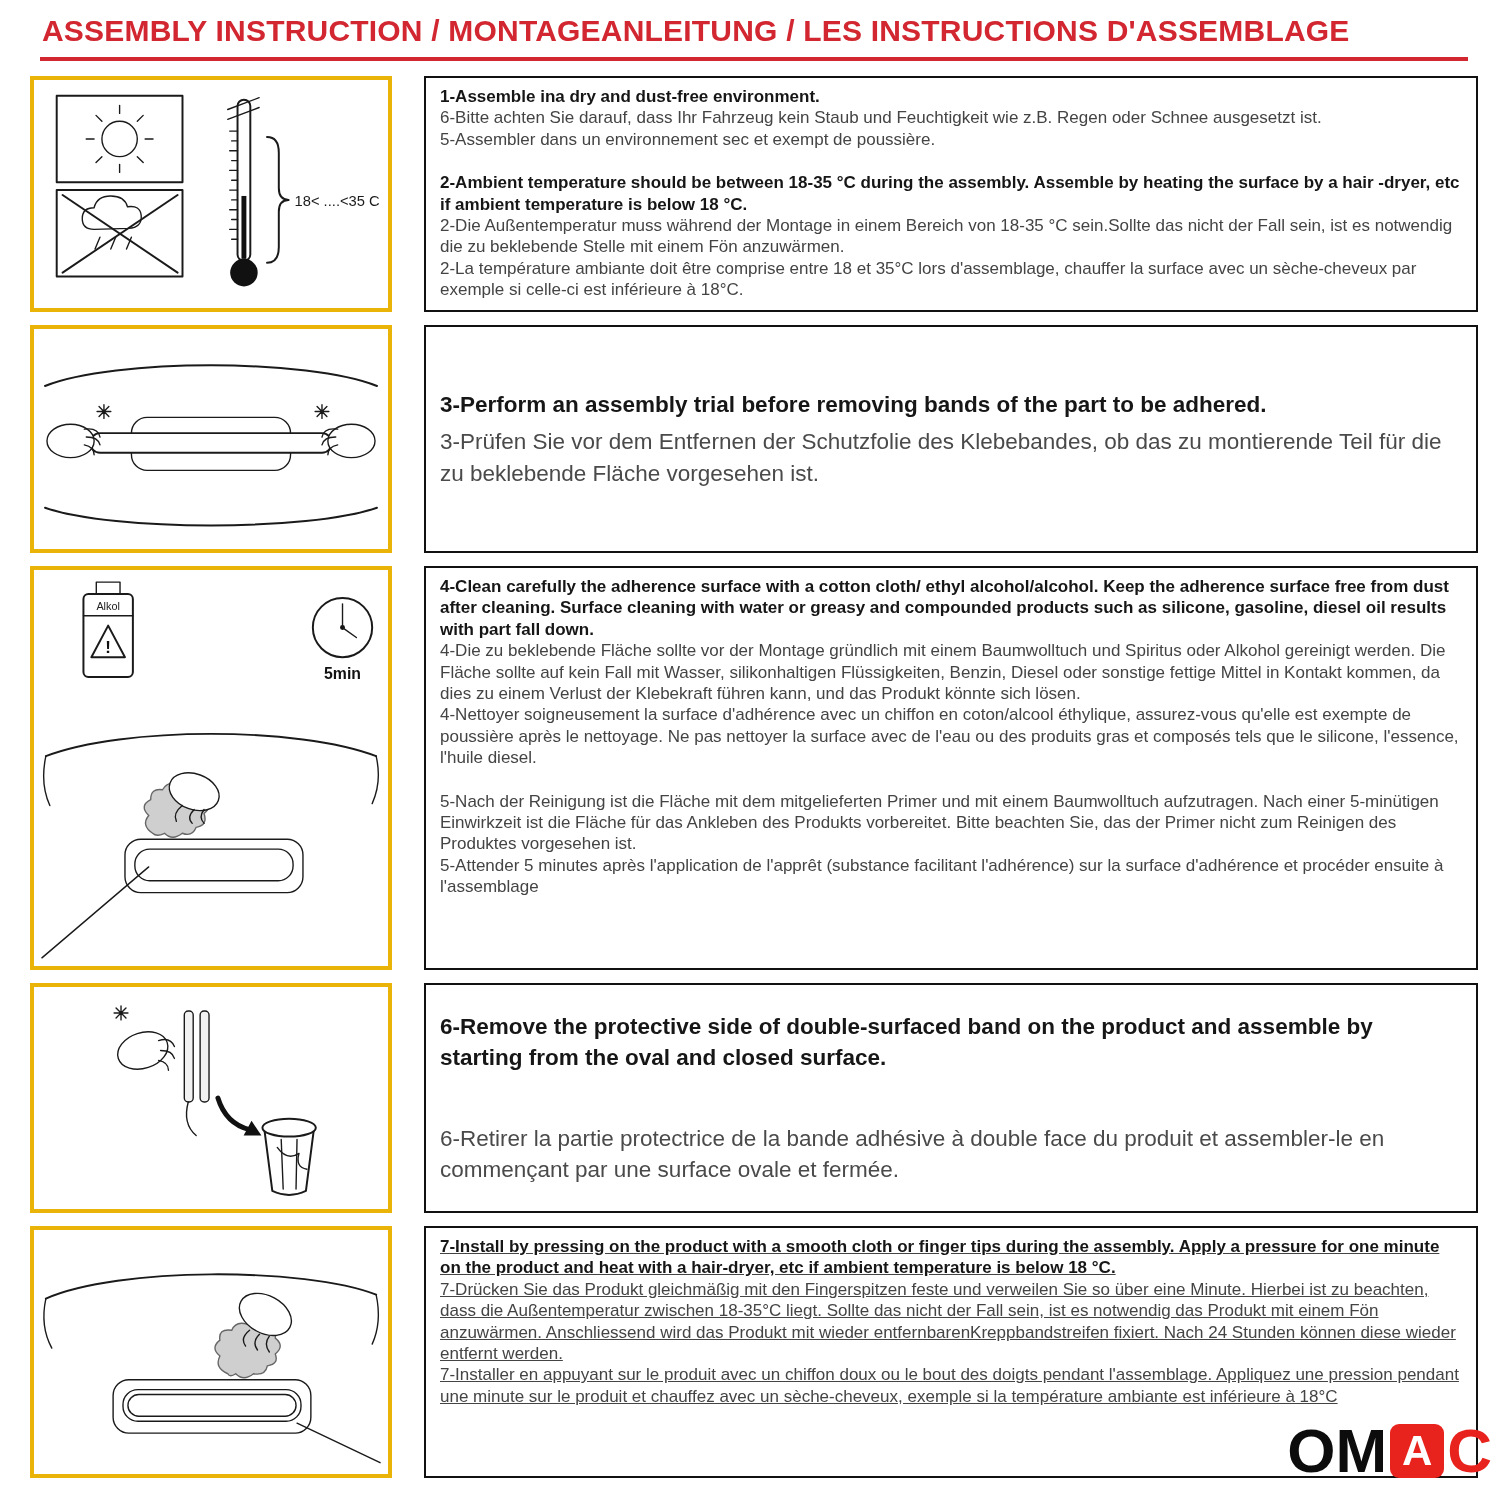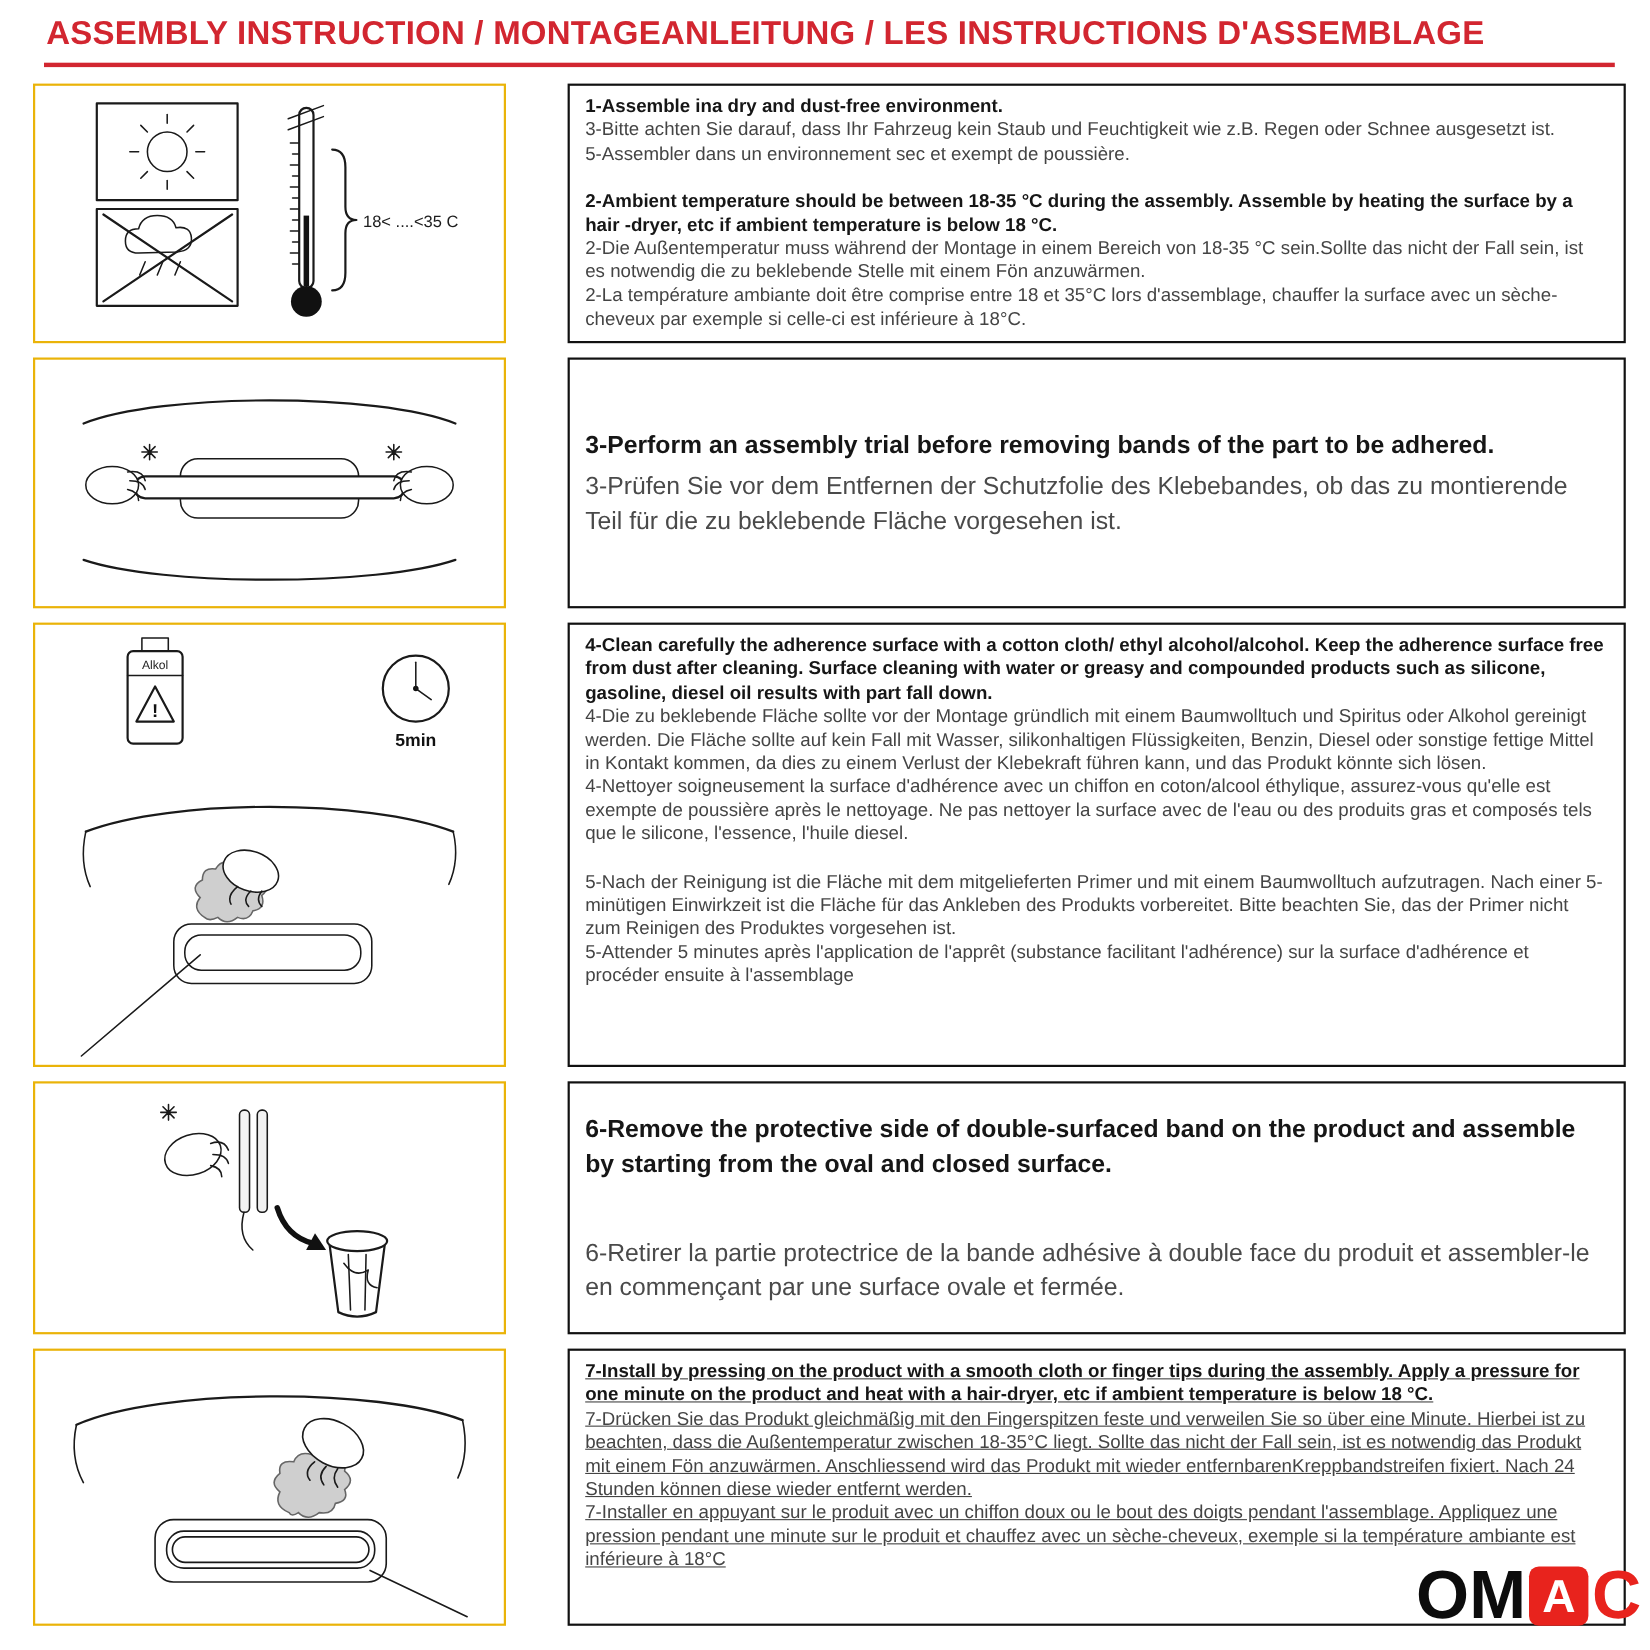--- a/index.html
+++ b/index.html
@@ -3,23 +3,23 @@
 <meta charset="utf-8">
 <style>
   :root{ --accent:#d22630; --logo-red:#e8231d; }
   *{margin:0;padding:0;box-sizing:border-box;}
   html,body{background:#fff;}
   body{width:1500px;height:1500px;font-family:"Liberation Sans",sans-serif;color:#3f3f3f;overflow:hidden;}
   .page{width:1500px;height:1500px;padding:14px 22px 0 30px;position:relative;}
   .title{color:var(--accent);font-size:30px;font-weight:800;letter-spacing:.2px;padding-left:12px;white-space:nowrap;}
   .title-rule{height:4px;background:var(--accent);margin:9px 10px 15px 10px;}
   .row{display:flex;gap:32px;margin-bottom:13px;}
-  .illus{width:430px;flex:none;border:2px solid #eab308;background:#fff;display:flex;align-items:center;justify-content:center;overflow:hidden;}
+  .illus{width:362px;flex:none;border:4px solid #eab308;background:#fff;display:flex;align-items:center;justify-content:center;overflow:hidden;}
   .illus svg{width:100%;height:100%;}
-  .textbox{flex:1;border:2px solid #111;background:#fff;padding:8px 16px 8px 14px;font-size:17px;line-height:1.26;color:#444;overflow:hidden;margin-left:24px;}
+  .textbox{flex:1;border:2px solid #111;background:#fff;padding:8px 16px 8px 14px;font-size:17px;line-height:1.26;color:#444;overflow:hidden;}
   .textbox p{margin:0;}
   .textbox p.b{font-weight:700;color:#161616;}
   .gap{height:22px;}
   .big{font-size:22.5px;line-height:1.38;color:#4a4a4a;display:flex;flex-direction:column;justify-content:center;}
   .big p{margin:3px 0;}
   .h236{height:236px;} .h228{height:228px;} .h404{height:404px;} .h230{height:230px;gap:44px;} .h252{height:252px;text-decoration:underline;}
   
   .ln{fill:none;stroke:#1a1a1a;stroke-width:2;stroke-linecap:round;stroke-linejoin:round;}
   .thin{stroke-width:1.4;}
   .fw{fill:#fff;}
@@ -85,21 +85,21 @@
             <line x1="198" y1="152" x2="206" y2="152"></line>
               <line x1="200" y1="162" x2="206" y2="162"></line>
           </g>
         </g>
         <path d="M236,58 Q248,58 248,74 L248,110 Q248,122 258,122 Q248,122 248,134 L248,170 Q248,186 236,186" class="ln"></path>
         <text x="264" y="128" font-size="15" fill="#1c1c1c">18&lt; ....&lt;35 C</text>
       </svg>
     </div>
     <div class="textbox h236">
       <p class="b">1-Assemble ina dry and dust-free environment.</p>
-      <p>3-Bitte achten Sie darauf, dass Ihr Fahrzeug kein Staub und Feuchtigkeit wie z.B. Regen oder Schnee ausgesetzt ist.</p>
+      <p>6-Bitte achten Sie darauf, dass Ihr Fahrzeug kein Staub und Feuchtigkeit wie z.B. Regen oder Schnee ausgesetzt ist.</p>
       <p>5-Assembler dans un environnement sec et exempt de poussière.</p>
       <div class="gap"></div>
       <p class="b">2-Ambient temperature should be between 18-35 °C  during the assembly. Assemble by heating the surface by a hair -dryer, etc if ambient temperature is below 18 °C.</p>
       <p>2-Die Außentemperatur muss während der Montage in einem Bereich von 18-35 °C  sein.Sollte das nicht der Fall sein, ist es notwendig die zu beklebende Stelle mit einem Fön anzuwärmen.</p>
       <p>2-La température ambiante doit être comprise entre 18 et 35°C lors d'assemblage, chauffer la surface avec un sèche-cheveux par exemple si celle-ci est inférieure à 18°C.</p>
     </div>
   </div>
 
   <div class="row">
     <div class="illus h228">

